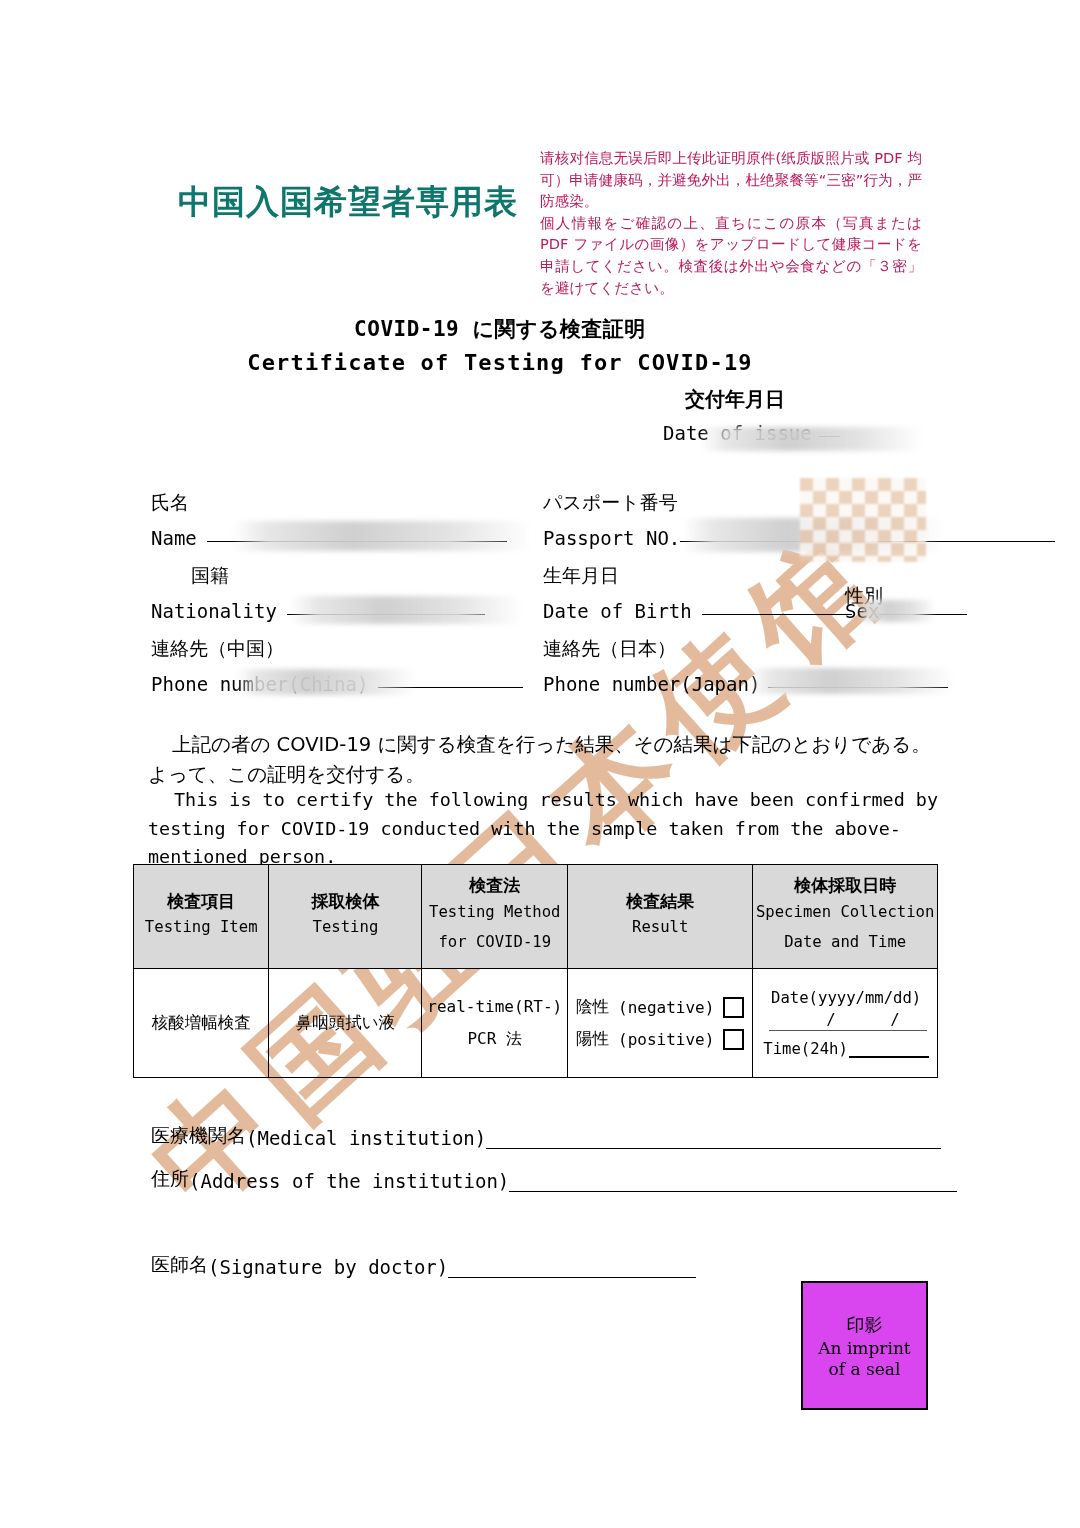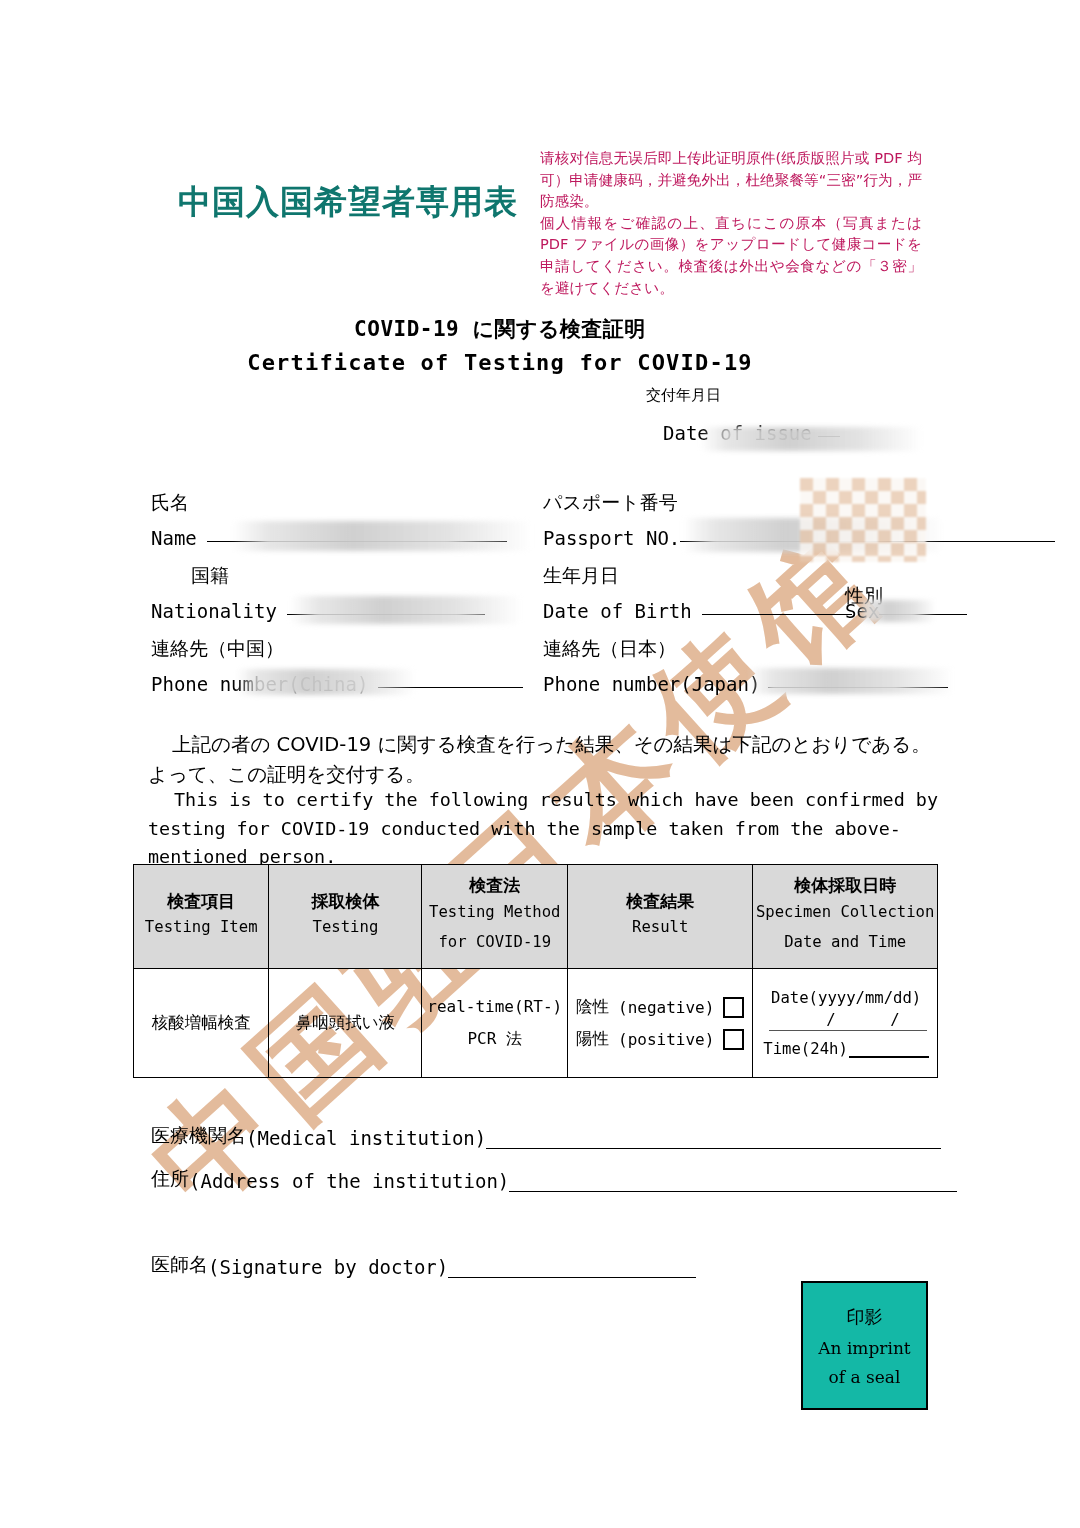--- a/index.html
+++ b/index.html
@@ -91,24 +91,25 @@
     padding-right: 80px;
     box-sizing: border-box;
     font-size: 22px;
     font-weight: 700;
     font-family: "DejaVu Sans Mono", monospace;
     letter-spacing: 1.2px;
     z-index: 3;
   }
   .issue-ja {
     position: absolute;
-    left: 646px; top: 386px;
-    font-size: 15px;
-    font-family: "DejaVu Sans", sans-serif;
-    z-index: 3;
+    left: 685px; top: 386px;
+    font-size: 20px;
+    font-family: "DejaVu Sans", sans-serif;
+    z-index: 3;
+    font-weight: bold;
   }
   .issue-en {
     position: absolute;
     left: 663px; top: 422px;
     font-size: 19px;
     font-family: "DejaVu Sans Mono", monospace;
     z-index: 3;
     white-space: nowrap;
   }
   .issue-en .rule {
@@ -269,26 +270,26 @@
 
   
   .seal {
     position: absolute;
     left: 801px;
     top: 1281px;
     width: 123px;
     height: 125px;
     border: 2px solid #000;
     z-index: 3;
-    background: #14b8a6;
+    background: #d946ef;
     display: flex;
     flex-direction: column;
     align-items: center;
     justify-content: center;
-    gap: 9px;
+    gap: 1px;
   }
   .seal .s-ja {
     font-family: "DejaVu Sans", sans-serif;
     font-size: 18px;
   }
   .seal .s-en1, .seal .s-en2 {
     font-family: "DejaVu Serif", serif;
     font-size: 17px;
   }
 

